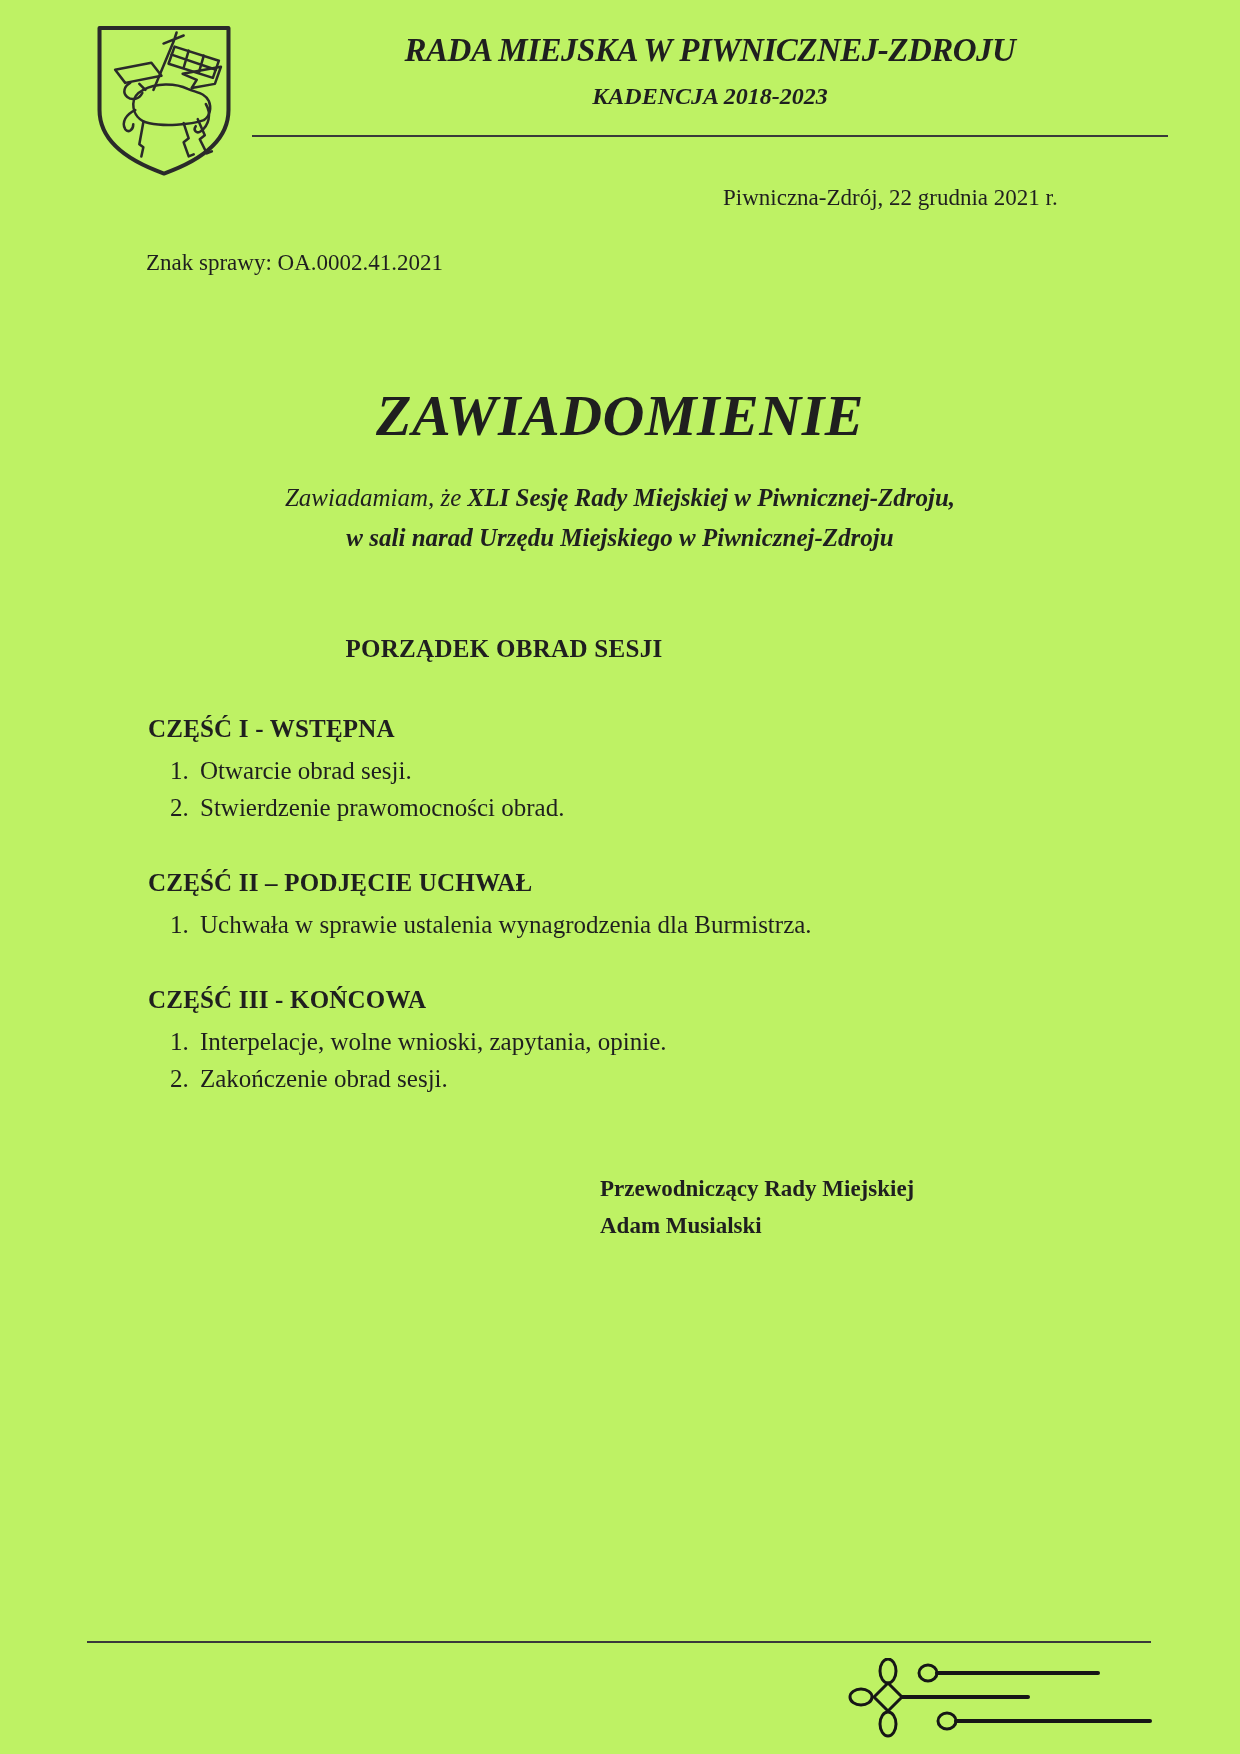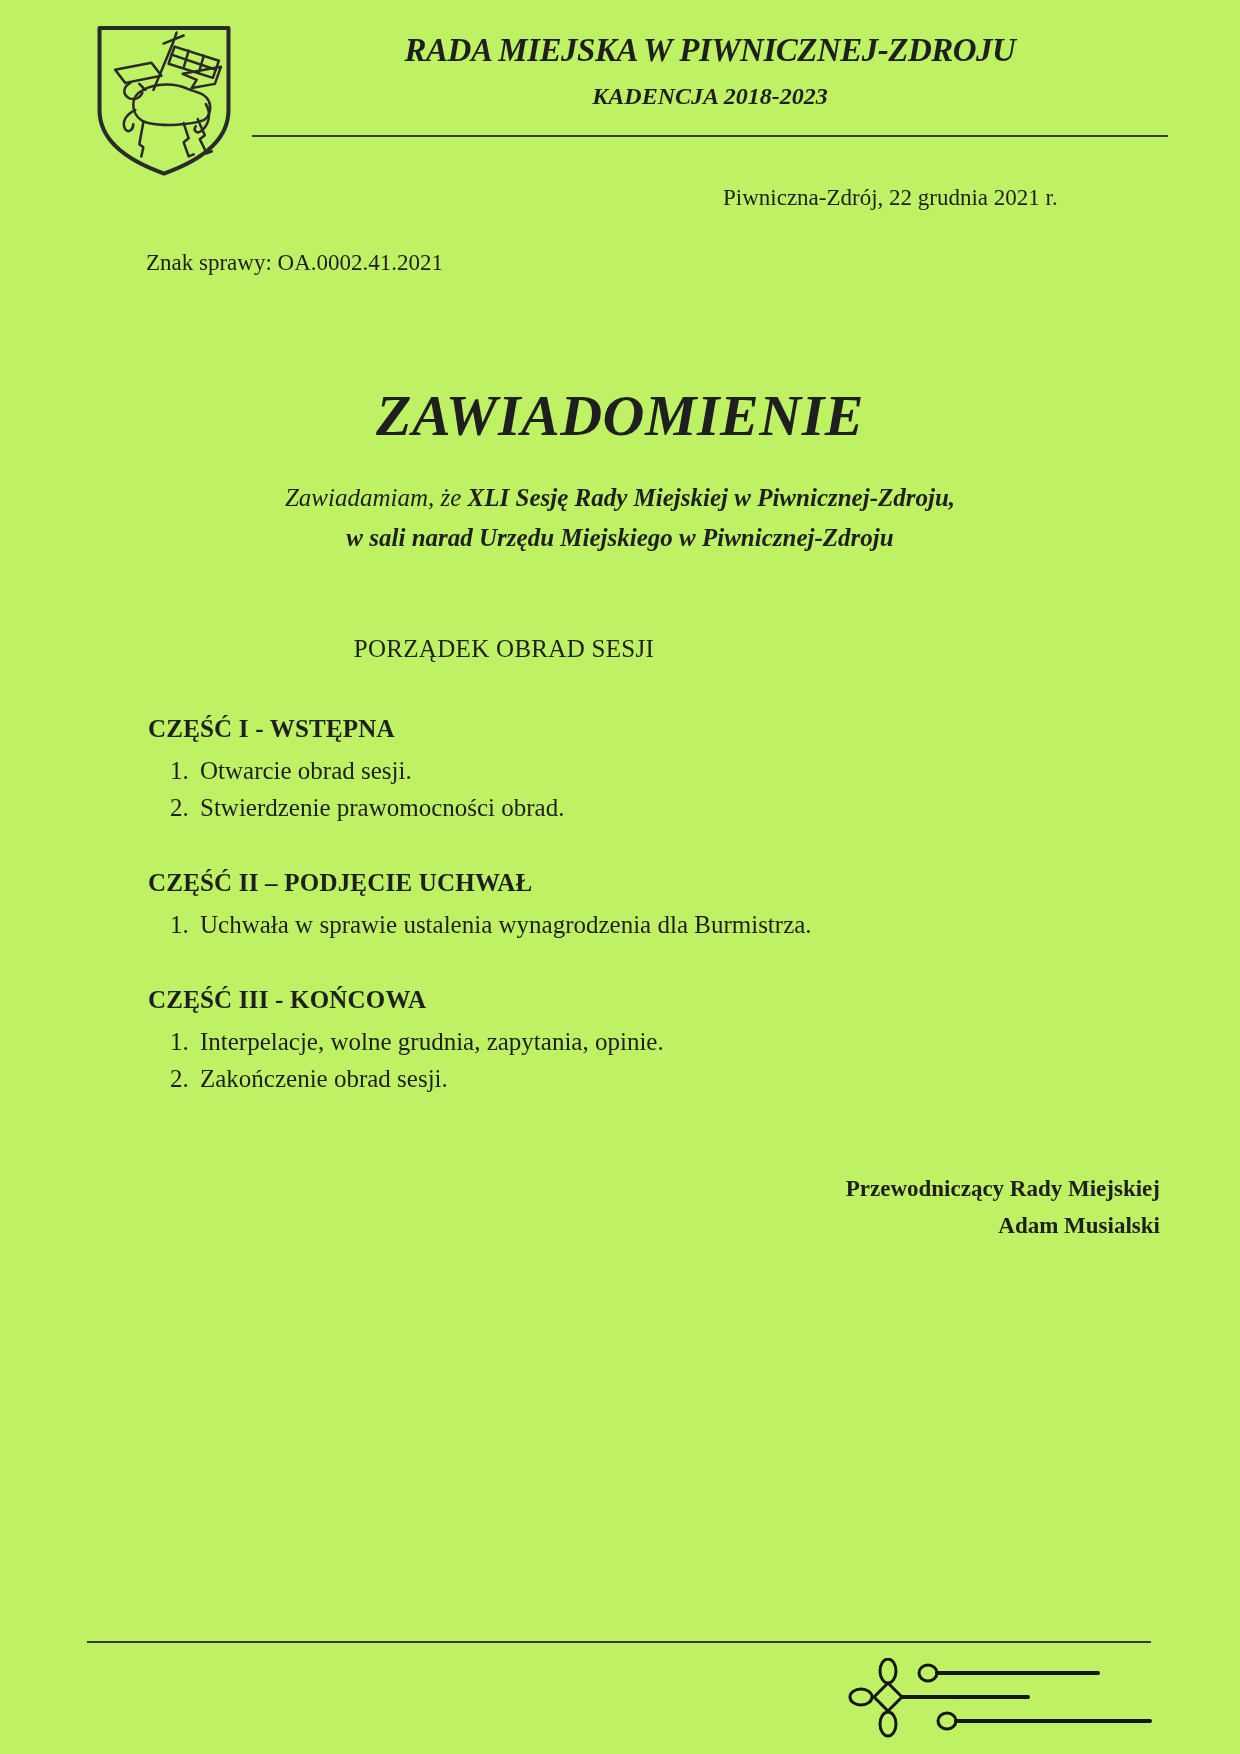--- a/index.html
+++ b/index.html
@@ -34,31 +34,31 @@
   }
   
   .intro{
     position:absolute;left:120px;top:478px;width:1000px;text-align:center;
     font-size:25px;line-height:40px;font-style:italic;
   }
   .intro b{font-weight:bold;}
   
   .agenda-title{
     position:absolute;left:0;top:634px;width:1008px;text-align:center;
-    font-size:25px;font-weight:normal;line-height:30px;letter-spacing:0.3px;
+    font-size:25px;font-weight:bold;line-height:30px;letter-spacing:0.3px;
   }
   .agenda{position:absolute;left:148px;top:712px;width:1000px;}
   .agenda-section{margin-bottom:40px;}
   .agenda-heading{font-size:25px;font-weight:bold;line-height:34px;margin-bottom:6px;letter-spacing:0.2px;}
   .agenda-item{display:flex;line-height:37px;font-size:25px;}
   .agenda-item .num{flex:0 0 auto;width:30px;margin-left:22px;}
   .agenda-item .txt{flex:1 1 auto;}
   
   .signature{
-    position:absolute;left:600px;top:1170px;width:560px;text-align:right;
+    position:absolute;left:600px;top:1170px;width:560px;text-align:left;
     font-size:23px;font-weight:bold;line-height:37px;
   }
   
   .footer-rule{position:absolute;left:87px;top:1641px;width:1064px;height:2px;background:#3a3a3a;}
   .flourish{position:absolute;left:846px;top:1658px;width:312px;height:86px;}
 </style>
 </head>
 <body>
 
 <div class="page">
@@ -126,21 +126,21 @@
         <div class="agenda-heading">CZĘŚĆ II – PODJĘCIE UCHWAŁ</div>
         <div class="agenda-item">
           <span class="num">1.</span>
           <span class="txt">Uchwała w sprawie ustalenia wynagrodzenia dla Burmistrza.</span>
         </div>
       </div>
       <div class="agenda-section">
         <div class="agenda-heading">CZĘŚĆ III - KOŃCOWA</div>
         <div class="agenda-item">
           <span class="num">1.</span>
-          <span class="txt">Interpelacje, wolne grudnia, zapytania, opinie.</span>
+          <span class="txt">Interpelacje, wolne wnioski, zapytania, opinie.</span>
         </div>
         <div class="agenda-item">
           <span class="num">2.</span>
           <span class="txt">Zakończenie obrad sesji.</span>
         </div>
       </div>
     </div>
 
   <div class="signature">
     <div>Przewodniczący Rady Miejskiej</div>

